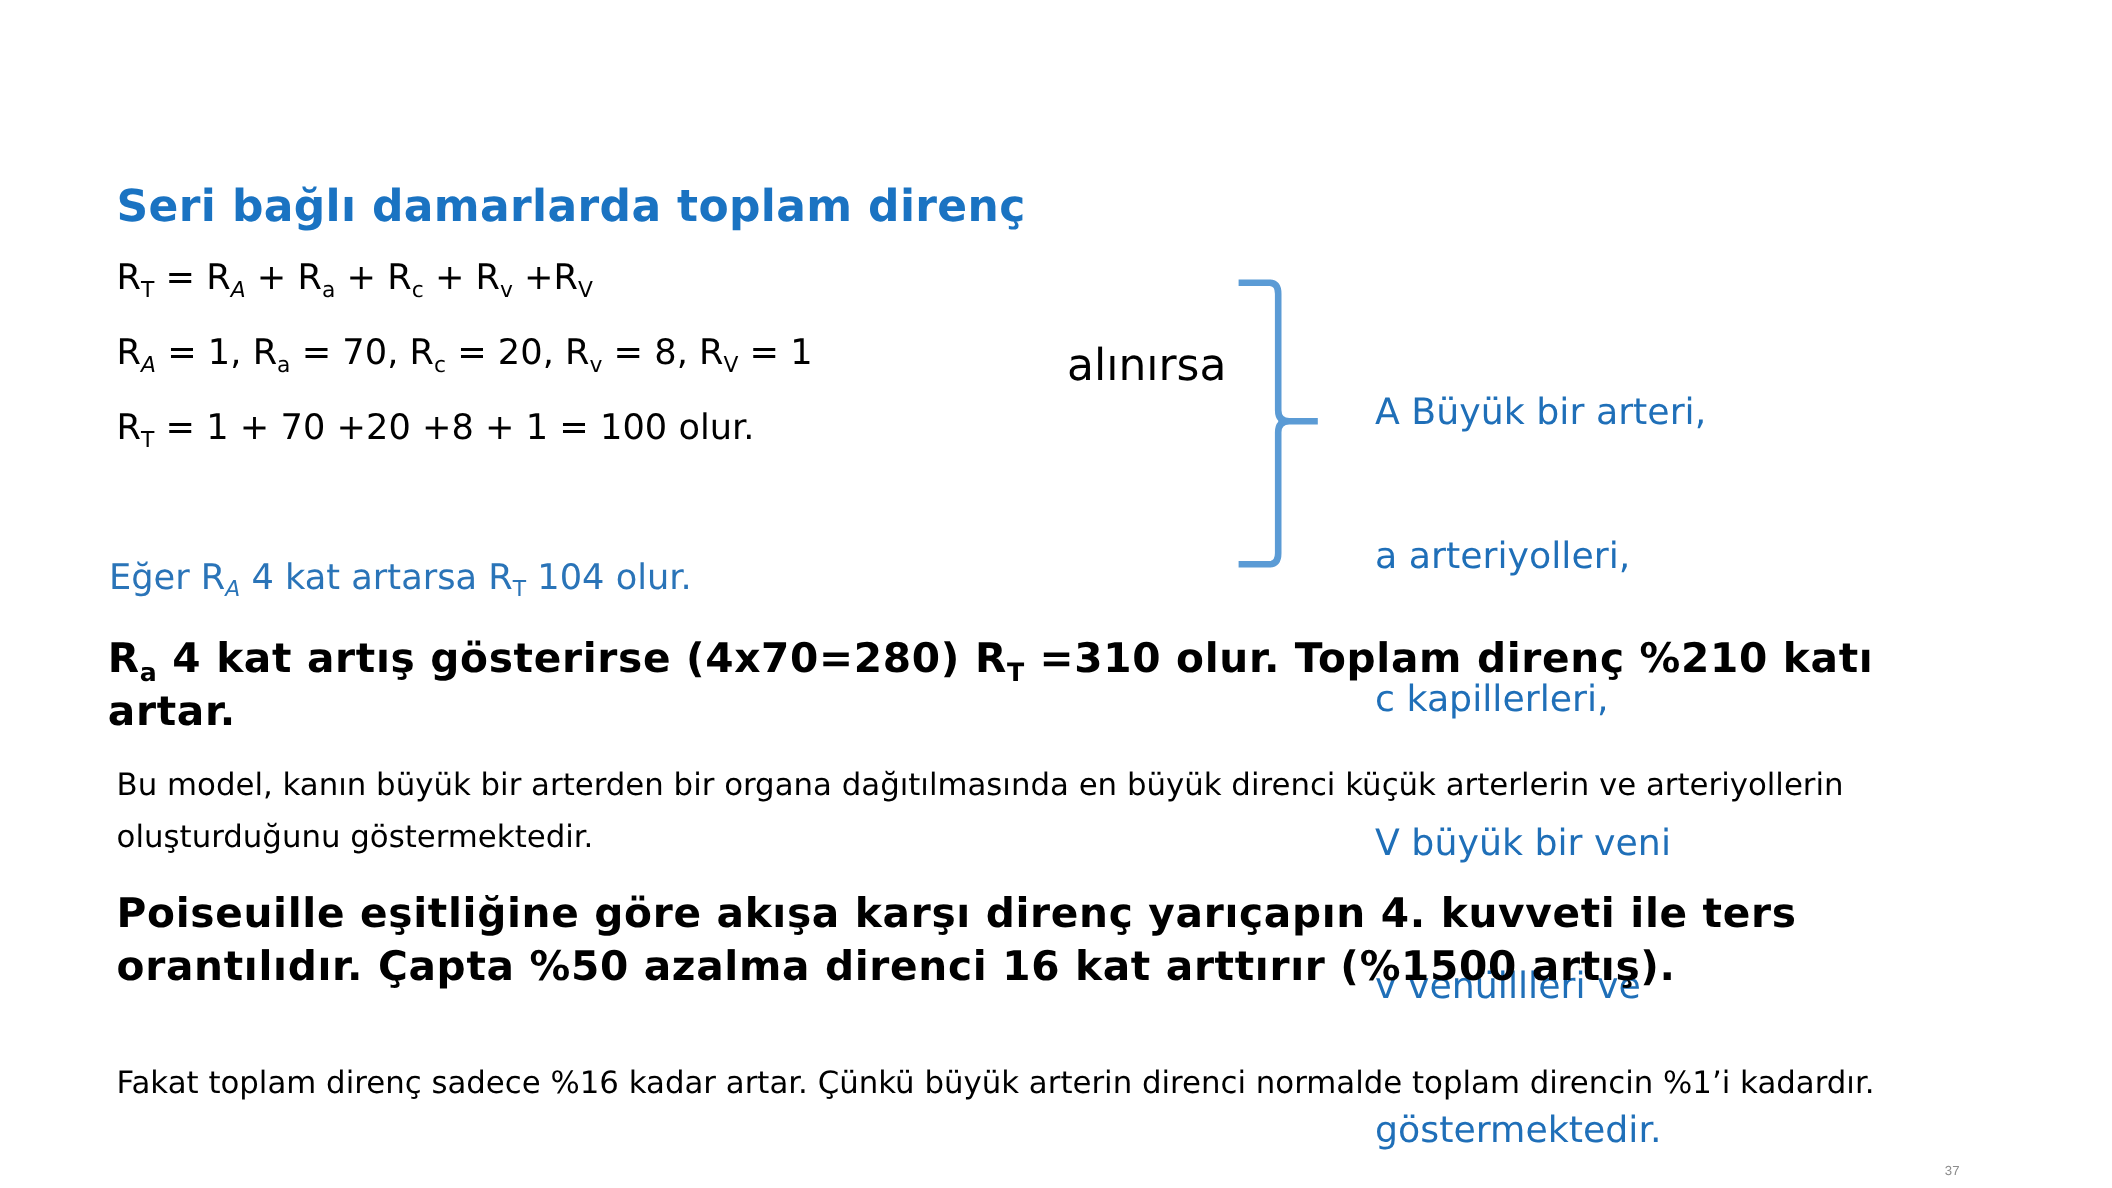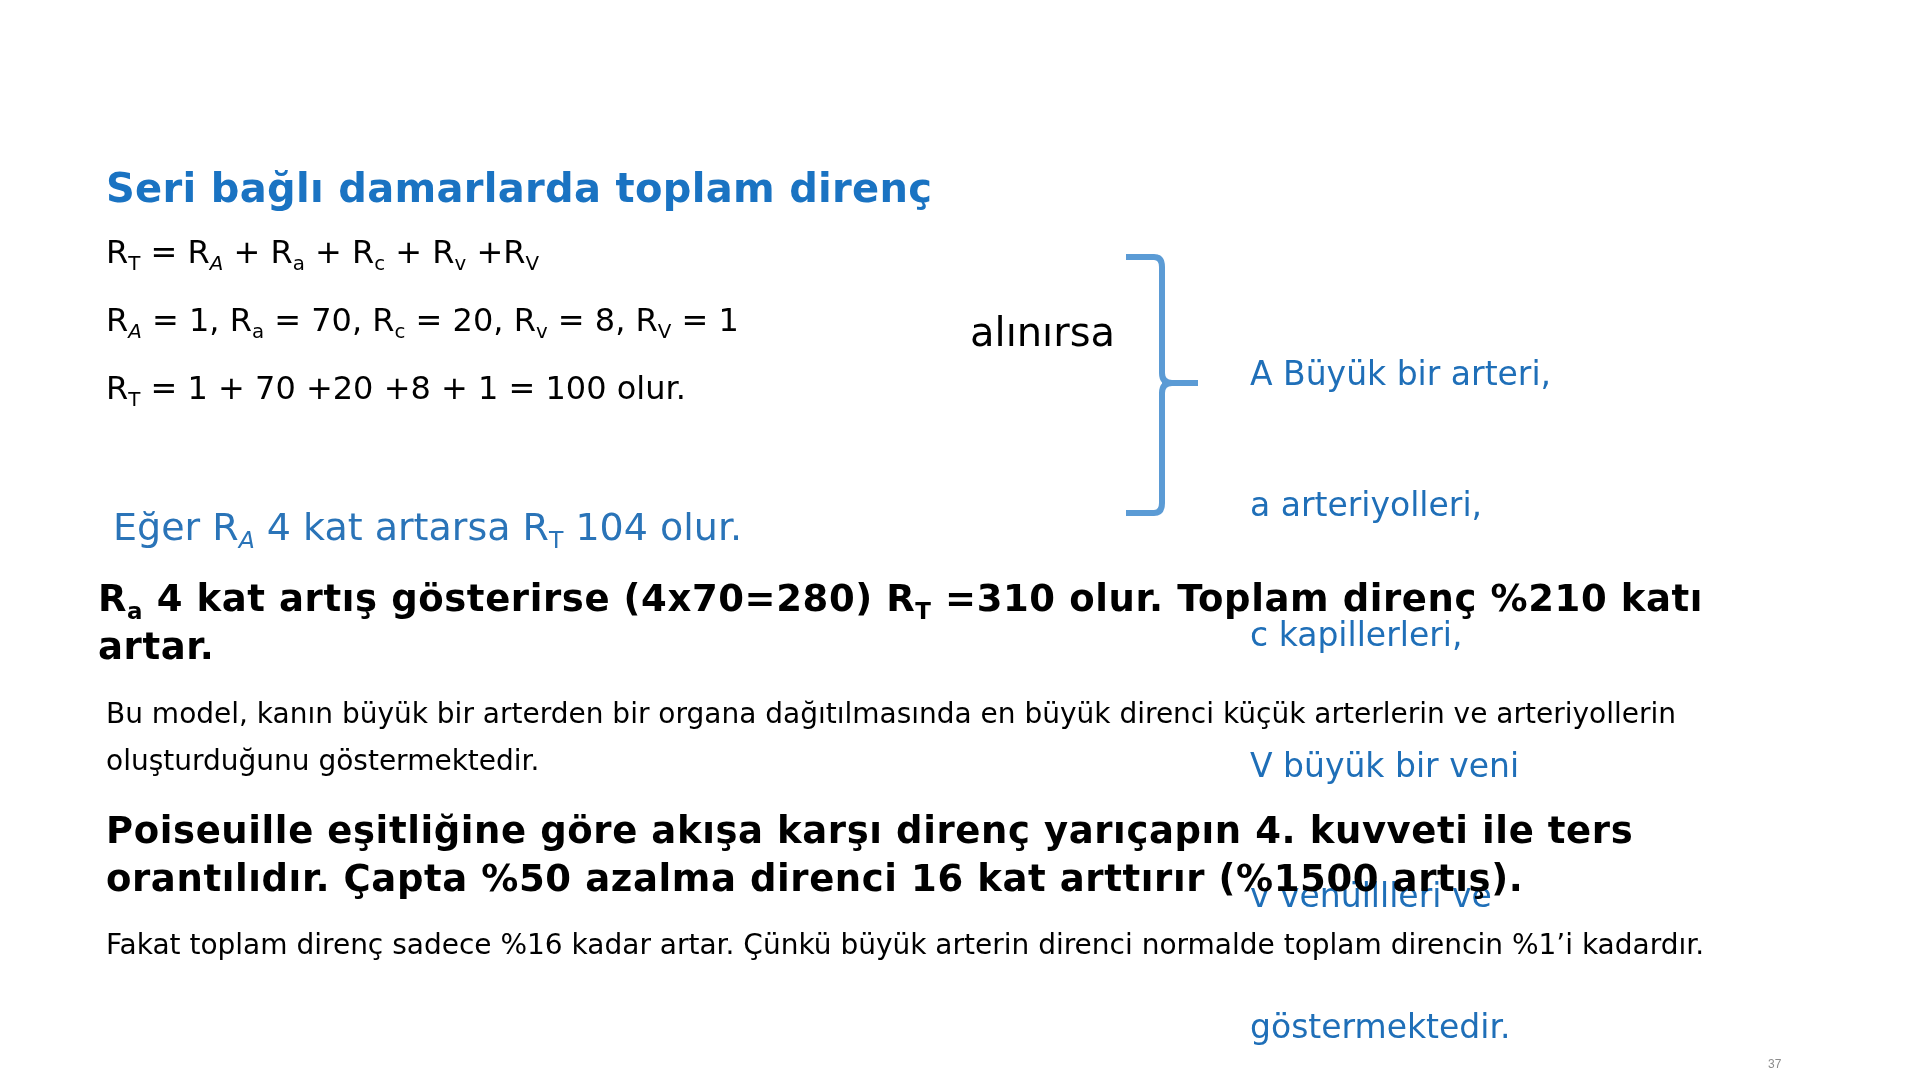--- a/index.html
+++ b/index.html
@@ -21,31 +21,31 @@
     .eq3 { top: 334px; }
     sub { font-size: 0.62em; vertical-align: -0.35em; line-height: 0; }
     sub.it { font-style: italic; }
     .alinirsa { left: 970px; top: 274px; font-size: 40px; color: #000; }
     .brace { position: absolute; left: 1118px; top: 214px; width: 90px; height: 272px; }
     .note {
       left: 1250px; top: 230px; font-size: 33px; color: #1f6fb8;
       line-height: 43.5px; white-space: pre;
     }
     .note div { white-space: nowrap; }
-    .eger { left: 113px; top: 470px; font-size: 38px; color: #2a74b8; }
+    .eger { left: 99px; top: 470px; font-size: 32px; color: #2a74b8; }
     .bold-para {
       left: 98px; top: 540px; width: 1640px; font-size: 37px; font-weight: bold;
       line-height: 48px; white-space: normal; letter-spacing: 0.6px;
     }
     .para {
       left: 106px; width: 1640px; font-size: 28px; line-height: 47px; white-space: normal;
     }
     .para-model { top: 655px; }
     .para-poiseuille { top: 772px; font-weight: bold; font-size: 37px; line-height: 48px; letter-spacing: 0.6px; }
-    .para-fakat { top: 886px; }
+    .para-fakat { top: 926px; }
     .page-num { left: 1768px; top: 1022px; font-size: 12px; color: #8c8c8c; font-family: "Liberation Sans", sans-serif; }
   </style>
 </head>
 <body>
 
 <div class="slide">
 
   <div class="abs title">Seri bağlı damarlarda toplam direnç</div>
 
   <div class="abs eq eq1"><span>R</span><sub>T</sub><span> = </span><span>R</span><sub class="it">A</sub><span> + </span><span>R</span><sub>a</sub><span> + </span><span>R</span><sub>c</sub><span> + </span><span>R</span><sub>v</sub><span> +</span><span>R</span><sub>V</sub></div>

